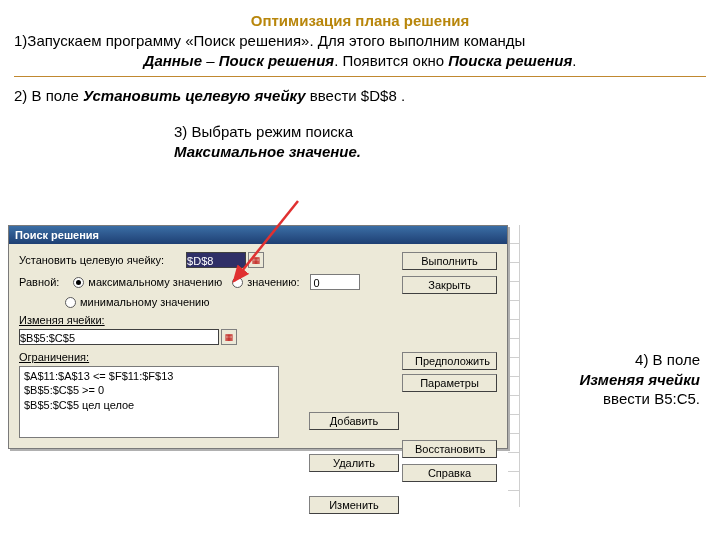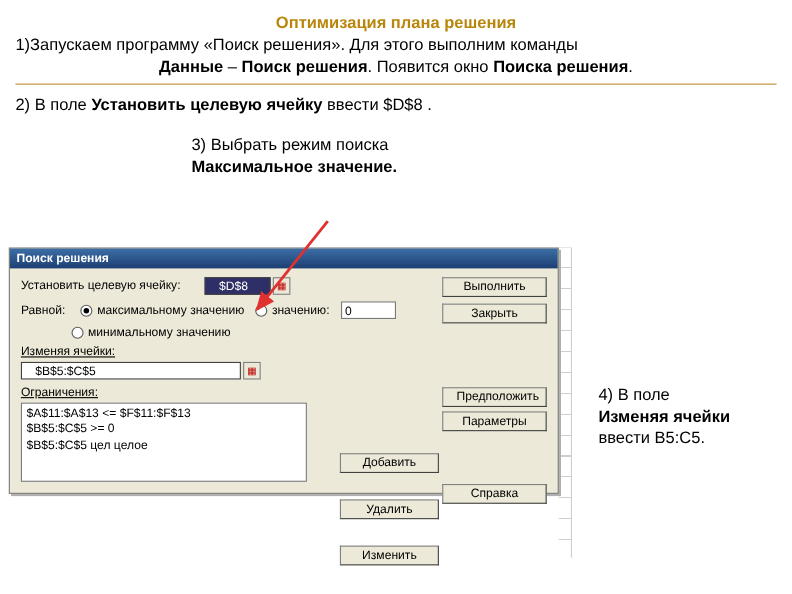--- a/index.html
+++ b/index.html
@@ -27,24 +27,24 @@
   .intro .row2 { text-align: center; }
   .rule {
     border: none;
     border-top: 1px solid #c08830;
     margin: 6px 0 10px 0;
   }
   .step2 { font-size: 15px; margin: 0 0 18px 0;}
   .step3 { margin-left: 160px; font-size: 15px; line-height: 1.3; margin-bottom: 8px;}
   .side-note {
     position: absolute;
-    right: 36px;
+    right: 20px;
     top: 350px;
     width: 140px;
-    text-align: left;
+    text-align: right;
     font-size: 15px;
     line-height: 1.3;
   }
 
   
   .dialog {
     position: absolute;
     left: 8px;
     top: 225px;
     width: 500px;
@@ -62,21 +62,21 @@
     padding: 3px 6px;
     font-size: 11px;
   }
   .body { padding: 8px 10px 10px 10px; position: relative; }
   .row { display: flex; align-items: center; margin-bottom: 6px; }
   .lbl { margin-right: 4px; }
   .cell-in {
     background: #2f2f67;
     color: #fff;
     border: 1px solid #404040;
-    padding: 1px 12px;
+    padding: 1px 0;
     font-size: 11px;
     width: 60px;
     height: 16px;
     display: inline-block;
     line-height: 14px;
   }
   .cell-in.light {
     background: #fff; color:#000; width: 200px;
   }
   .picker {
@@ -123,21 +123,21 @@
     font-family: Tahoma, sans-serif;
   }
   .arrow {
     position:absolute; left:228px; top:195px; z-index:5; pointer-events:none;
   }
   .grid-edge {
     position:absolute; left:508px; top:225px; width:12px; height:282px;
     background: repeating-linear-gradient(#fff, #fff 18px, #cfcfcf 18px, #cfcfcf 19px);
     border-right:1px solid #cfcfcf;
   }
-  b { font-weight:bold; }
+  b { font-weight:bold;font-style:italic; }
 </style>
 </head>
 <body>
 
 <div class="slide">
   <div class="title">Оптимизация плана решения</div>
 
   <div class="intro">
     <div class="row1">1)Запускаем программу «Поиск решения». Для этого выполним команды</div>
     <div class="row2">
@@ -218,20 +218,21 @@
       <div class="winbtn">Закрыть</div>
     </div>
 
     <div class="btn-col" style="top:108px;">
       <div class="winbtn">Предположить</div>
     </div>
 
     <div class="btn-col2">
       <div class="winbtn">Параметры</div>
       <div style="height:36px"></div>
+      <div class="winbtn">Восстановить</div>
       <div class="winbtn">Справка</div>
     </div>
 
     <div class="btn-mid">
       <div class="winbtn">Добавить</div>
       <div class="winbtn">Удалить</div>
       <div class="winbtn">Изменить</div>
     </div>
 
   </div>

